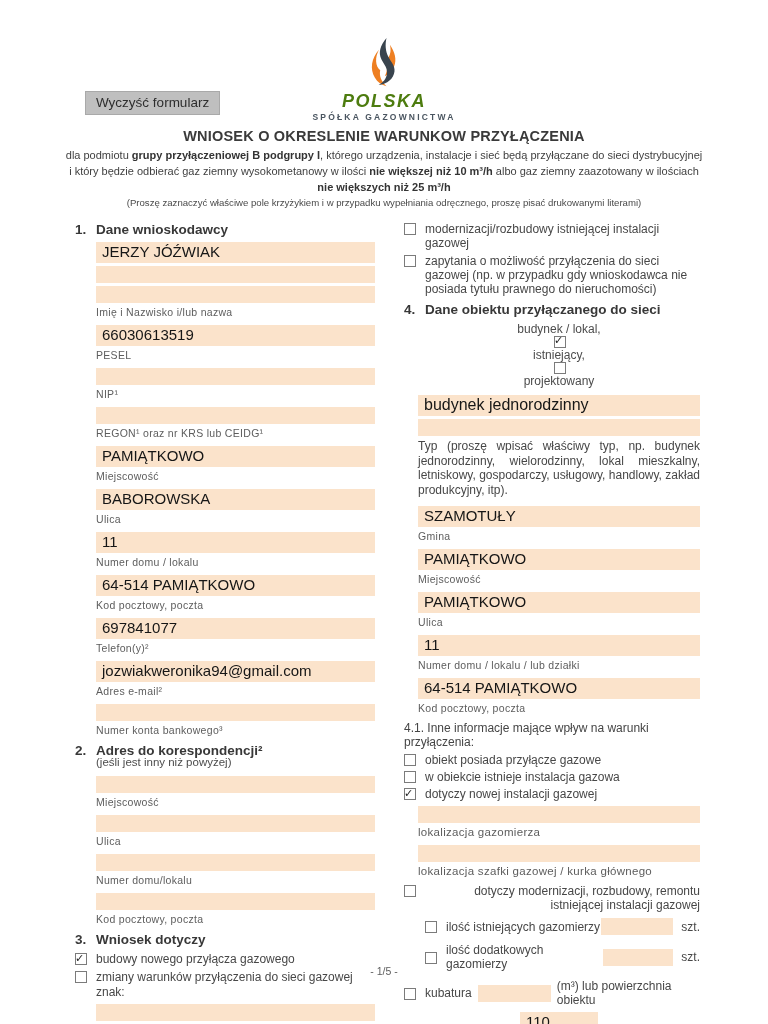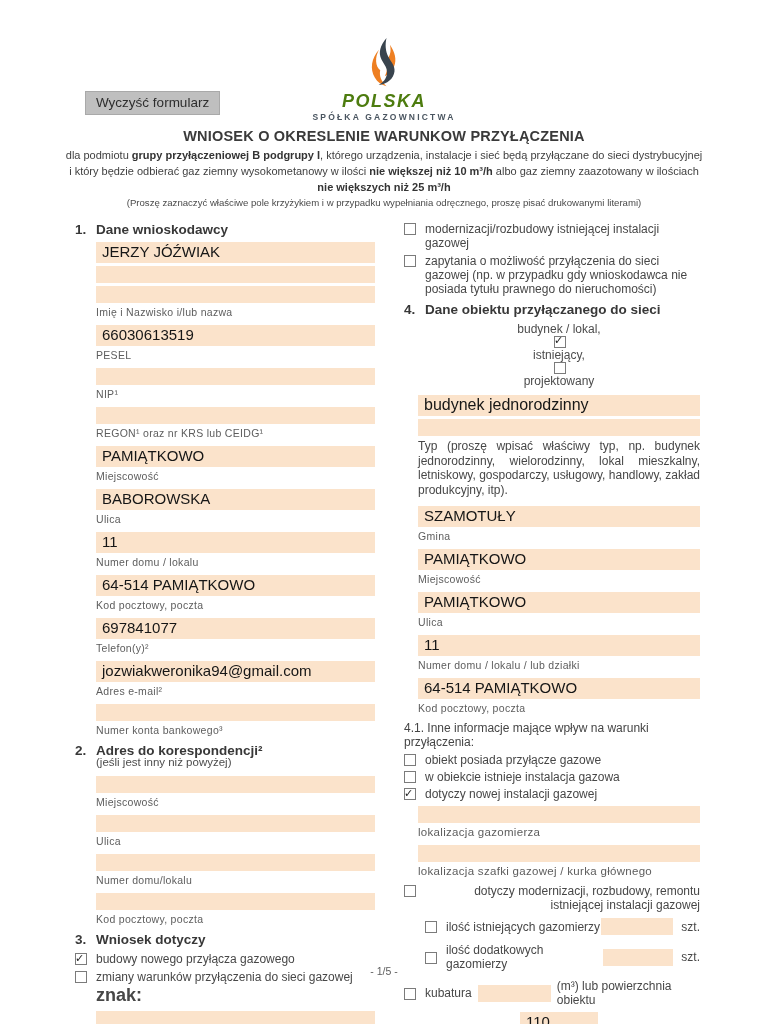--- a/index.html
+++ b/index.html
@@ -141,21 +141,21 @@
         </div>
 
         <div class="cb-row">
           <span class="cb checked"></span>
           <span>budowy nowego przyłącza gazowego</span>
         </div>
         <div class="cb-row" style="margin-bottom:1px;">
           <span class="cb"></span>
           <span>zmiany warunków przyłączenia do sieci gazowej</span>
         </div>
-        <div style="font-size:18px;color:#474747;margin-bottom:5px;font-weight:bold;">znak:</div>
+        <div style="font-size:12px;color:#474747;margin-bottom:5px;">znak:</div>
 
         <div class="bar small" style="margin-bottom:7px;"></div>
 
       </div>
     </div>
 
     <div class="col-r">
       <div class="col-inner-r">
 
         <div class="cb-row">

